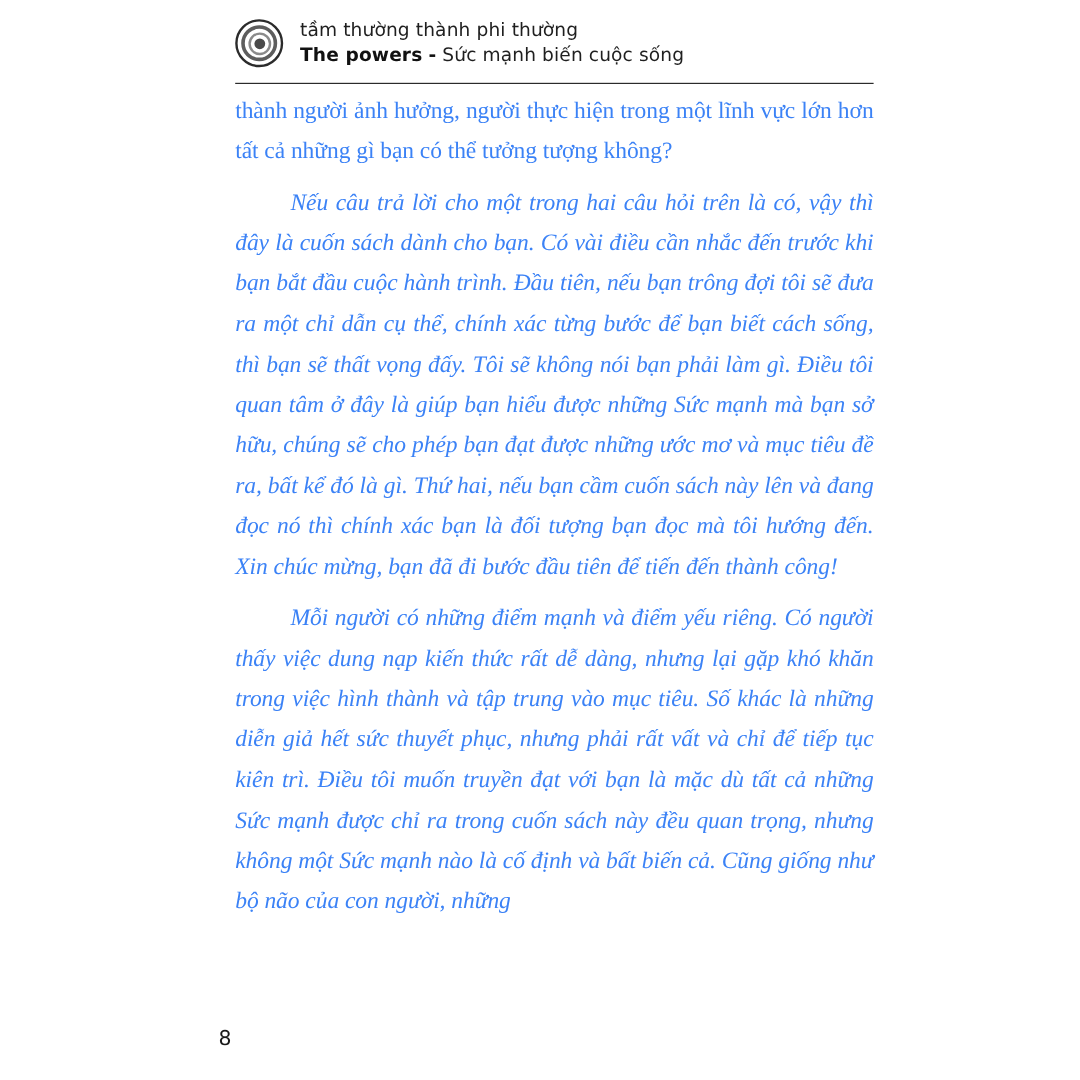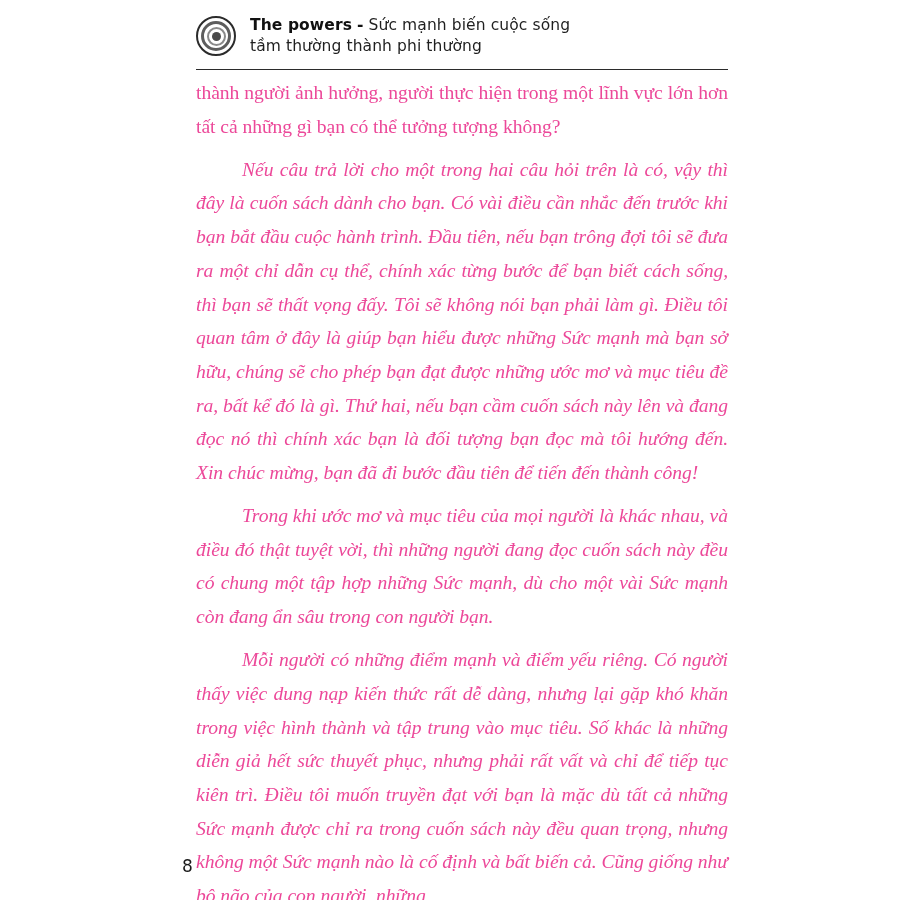--- a/index.html
+++ b/index.html
@@ -90,21 +90,21 @@
     top: 76px;
     width: 532px;
   }
 
   .body-col p {
     margin: 0;
     font-size: 19.6px;
     line-height: 1.72;
     text-align: justify;
     text-justify: inter-word;
-    color: #ec4899;
+    color: #3b82f6;
     letter-spacing: -0.05px;
   }
   .body-col p.indent {
     text-indent: 2.35em;
     font-style: italic;
   }
   .body-col p + p {
     margin-top: 0.48em;
   }
 
@@ -125,34 +125,33 @@
 
   <div class="header">
     <div class="header-logo">
       <span class="ring r1"></span>
       <span class="ring r2"></span>
       <span class="ring r3"></span>
       <span class="ring r4"></span>
     </div>
     <div class="header-text">
       <div class="header-line">
+        <span class="header-sub">tầm thường thành phi thường</span>
+      </div>
+      <div class="header-line">
         <span class="header-title">The powers</span>
         <span class="header-dash">-</span>
         <span class="header-sub">Sức mạnh biến cuộc sống</span>
-      </div>
-      <div class="header-line">
-        <span class="header-sub">tầm thường thành phi thường</span>
       </div>
     </div>
   </div>
 
   <div class="header-rule"></div>
 
   <div class="body-col">
     <p>thành người ảnh hưởng, người thực hiện trong một lĩnh vực lớn hơn tất cả những gì bạn có thể tưởng tượng không?</p>
     <p class="indent">Nếu câu trả lời cho một trong hai câu hỏi trên là có, vậy thì đây là cuốn sách dành cho bạn. Có vài điều cần nhắc đến trước khi bạn bắt đầu cuộc hành trình. Đầu tiên, nếu bạn trông đợi tôi sẽ đưa ra một chỉ dẫn cụ thể, chính xác từng bước để bạn biết cách sống, thì bạn sẽ thất vọng đấy. Tôi sẽ không nói bạn phải làm gì. Điều tôi quan tâm ở đây là giúp bạn hiểu được những Sức mạnh mà bạn sở hữu, chúng sẽ cho phép bạn đạt được những ước mơ và mục tiêu đề ra, bất kể đó là gì. Thứ hai, nếu bạn cầm cuốn sách này lên và đang đọc nó thì chính xác bạn là đối tượng bạn đọc mà tôi hướng đến. Xin chúc mừng, bạn đã đi bước đầu tiên để tiến đến thành công!</p>
-    <p class="indent">Trong khi ước mơ và mục tiêu của mọi người là khác nhau, và điều đó thật tuyệt vời, thì những người đang đọc cuốn sách này đều có chung một tập hợp những Sức mạnh, dù cho một vài Sức mạnh còn đang ẩn sâu trong con người bạn.</p>
     <p class="indent">Mỗi người có những điểm mạnh và điểm yếu riêng. Có người thấy việc dung nạp kiến thức rất dễ dàng, nhưng lại gặp khó khăn trong việc hình thành và tập trung vào mục tiêu. Số khác là những diễn giả hết sức thuyết phục, nhưng phải rất vất và chỉ để tiếp tục kiên trì. Điều tôi muốn truyền đạt với bạn là mặc dù tất cả những Sức mạnh được chỉ ra trong cuốn sách này đều quan trọng, nhưng không một Sức mạnh nào là cố định và bất biến cả. Cũng giống như bộ não của con người, những</p>
   </div>
 
   <div class="folio">8</div>
 
 </div>
 
 </body></html>

